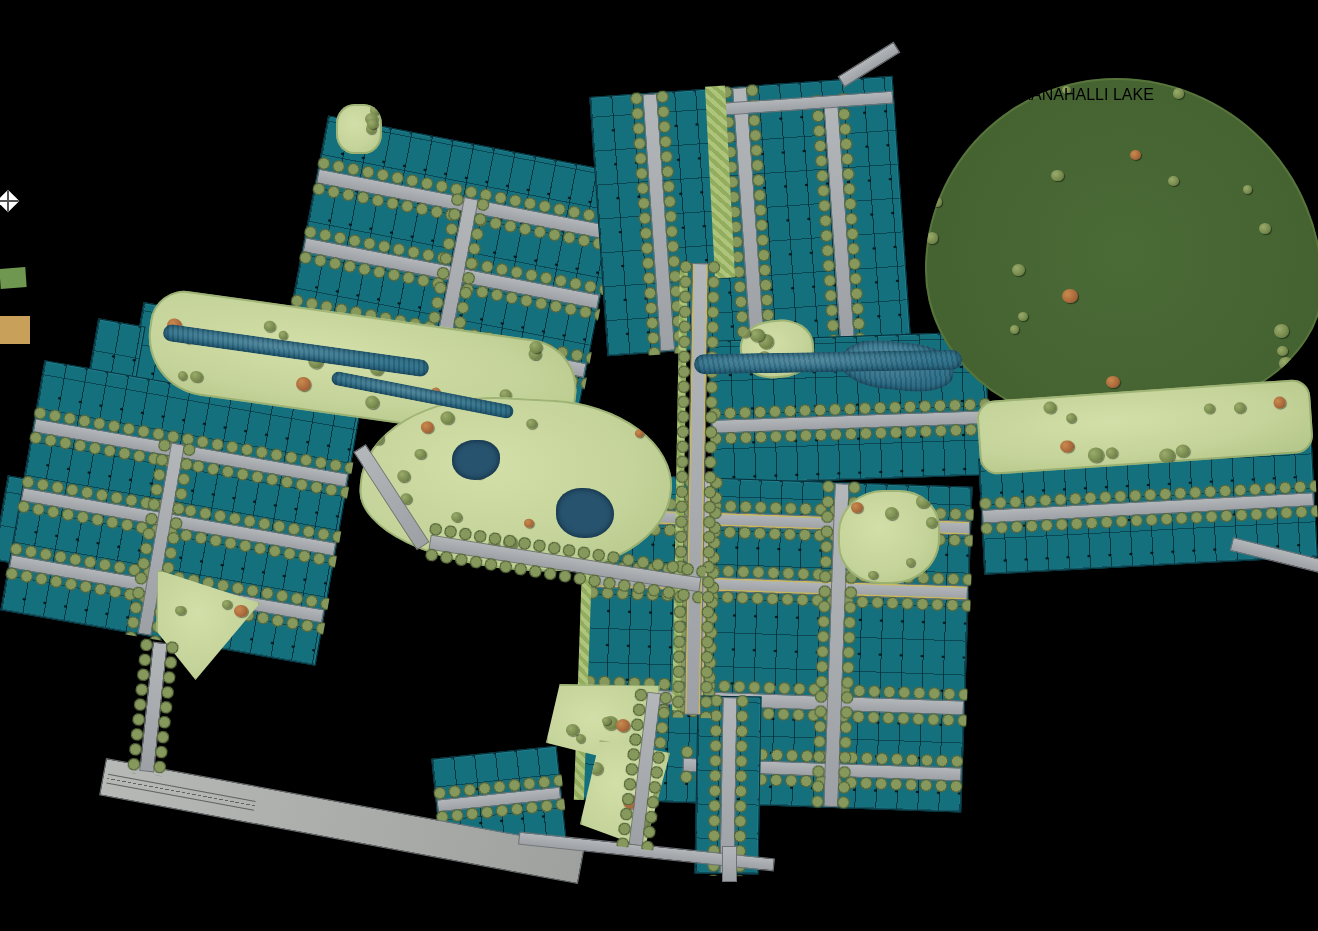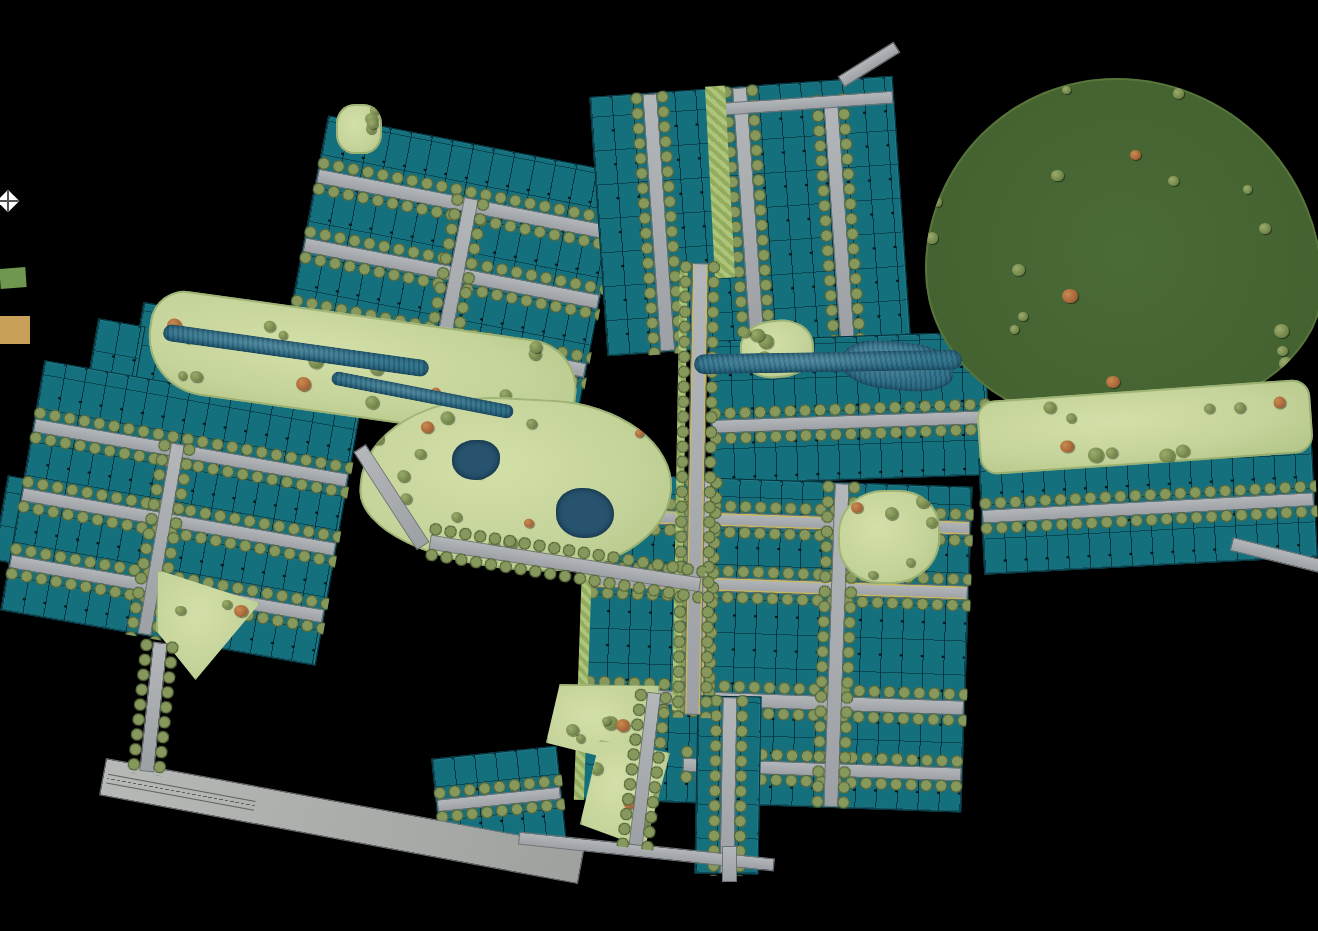--- a/index.html
+++ b/index.html
@@ -251,20 +251,23 @@
       <i class="tree orange" style="width: 11.1881px; height: 10.2931px; left: 51.4109%; top: 20.6499%;"></i>
       <i class="tree" style="width: 12.639px; height: 11.6278px; left: 31.662%; top: 26.3976%;"></i>
       <i class="tree" style="width: 9.99029px; height: 9.19106px; left: 1.70486%; top: 34.3351%;"></i>
       <i class="tree" style="width: 13.1587px; height: 12.106px; left: 89.0394%; top: 80.2958%;"></i>
       <i class="tree" style="width: 11.061px; height: 10.1761px; left: 61.1655%; top: 28.1129%;"></i>
       <i class="tree orange" style="width: 13.6137px; height: 12.5246px; left: 45.5833%; top: 85.6199%;"></i>
       <i class="tree" style="width: 9.73355px; height: 8.95486px; left: 79.7928%; top: 30.65%;"></i>
       <i class="tree" style="width: 9.33719px; height: 8.59021px; left: 21.294%; top: 71.0366%;"></i>
       <i class="tree" style="width: 15.3413px; height: 14.114px; left: 87.5868%; top: 70.613%;"></i>
     </div>
+  <div id="lake" style="position:absolute;z-index:2;left:933px;top:86px;width:382px;height:332px;border-radius:48% 52% 55% 45%/55% 60% 40% 45%;">
+    <div class="lake-label">RAMANAYAKANAHALLI LAKE</div>
+  </div>
   <div class="water" style="left:842px;top:342px;width:112px;height:48px;transform:rotate(6deg);border-radius:40%;"></div>
   <div class="water" style="left:162px;top:342px;width:268px;height:17px;transform:rotate(8deg);border-radius:10px;"></div>
   <div class="water" style="left:330px;top:388px;width:185px;height:14px;transform:rotate(11deg);border-radius:8px;"></div>
   <div class="water" style="left:694px;top:352px;width:268px;height:20px;transform:rotate(-1deg);border-radius:12px;"></div>
   <div class="water" style="left:452px;top:440px;width:48px;height:40px;border-radius:50% 45% 55% 50%;background:#28536e;"></div>
   <div class="water" style="left:556px;top:488px;width:58px;height:50px;border-radius:45% 55% 50% 50%;background:#28536e;"></div>
 
   
   <div class="building" style="left:400px;top:466px;width:160px;height:48px;transform:rotate(40deg);"></div>
   <div class="building" style="left:492px;top:490px;width:60px;height:44px;transform:rotate(40deg);border-left:none;"></div>

